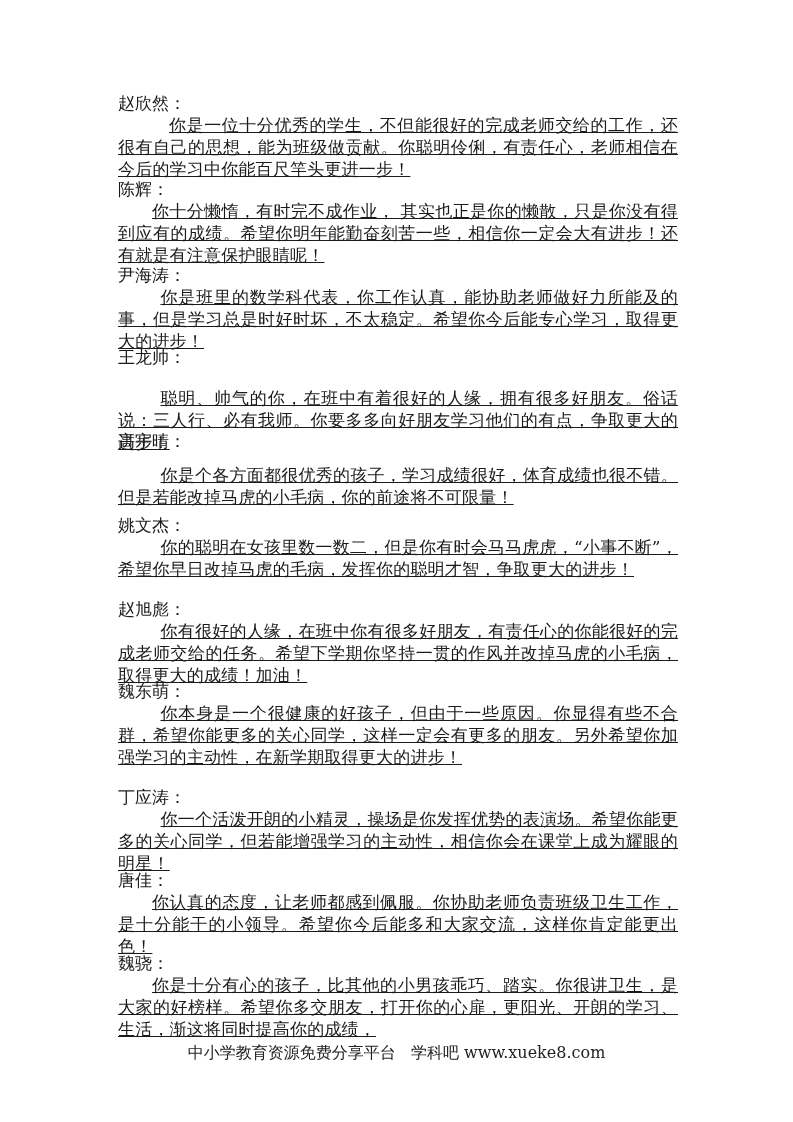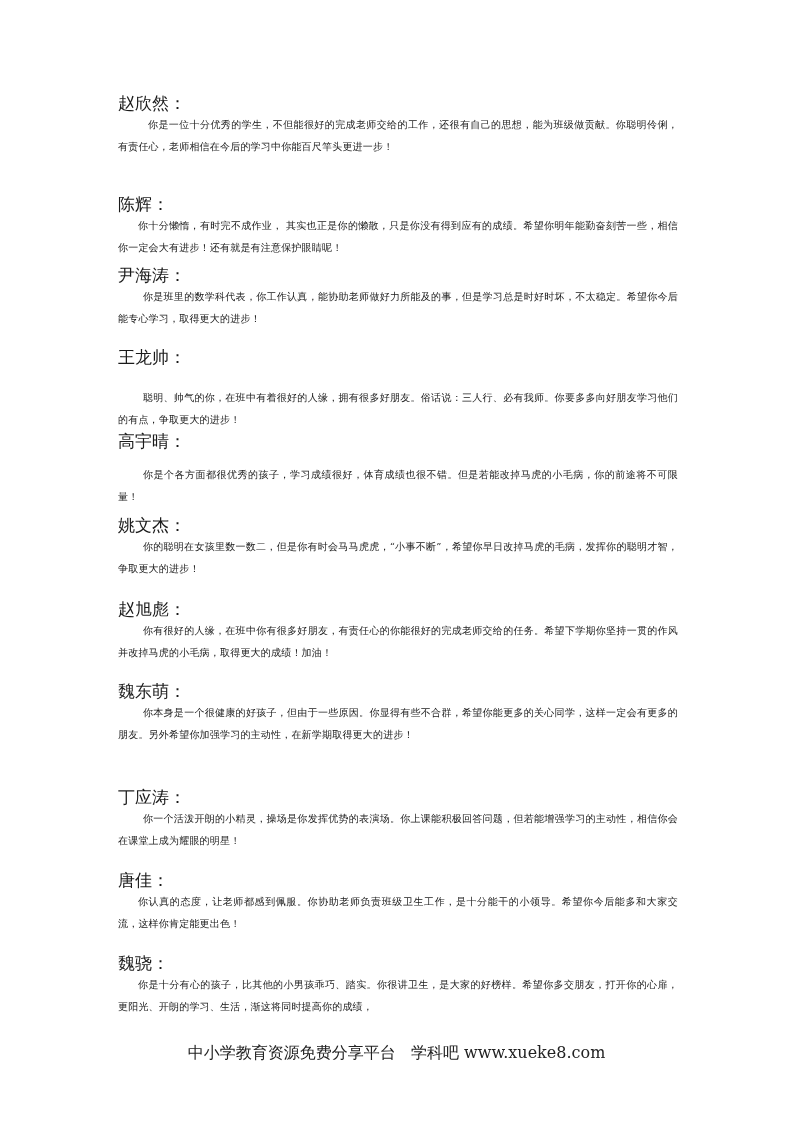--- a/index.html
+++ b/index.html
@@ -1,33 +1,33 @@
 <!DOCTYPE html>
 <html><head>
 <meta charset="utf-8">
 <style>
   html, body { margin:0; padding:0; background:#ffffff; }
   body { width:793px; height:1122px; position:relative; overflow:hidden;
          font-family: "DejaVu Serif", "Liberation Serif", serif; color:#1a1a1a; }
   .entry { position:absolute; left:118px; width:560px; }
   .name { font-size:17px; line-height:22px; height:22px; white-space:nowrap; }
-  .comment { font-size:10px; line-height:22px; text-align:justify; text-align-last:left;
-             letter-spacing:0.2px; margin:0; }
+  .comment { font-size:17px; line-height:22px; text-align:justify; text-align-last:left;
+             letter-spacing:0.2px; margin:0;text-decoration:underline; }
   .footer { position:absolute; top:1043px; left:0; width:793px; text-align:center;
             font-size:16px; color:#222; white-space:pre; }
 </style>
 </head>
 <body>
 
 <div class="entry" style="top:92px;">
   <div class="name">赵欣然：</div>
   <p class="comment" style="text-indent:3em;">你是一位十分优秀的学生，不但能很好的完成老师交给的工作，还很有自己的思想，能为班级做贡献。你聪明伶俐，有责任心，老师相信在今后的学习中你能百尺竿头更进一步！</p>
 </div>
 
-<div class="entry" style="top:178px;margin-top:15px;">
+<div class="entry" style="top:178px;">
   <div class="name">陈辉：</div>
   <p class="comment" style="text-indent:2em;">你十分懒惰，有时完不成作业， 其实也正是你的懒散，只是你没有得到应有的成绩。希望你明年能勤奋刻苦一些，相信你一定会大有进步！还有就是有注意保护眼睛呢！</p>
 </div>
 
 <div class="entry" style="top:264px;">
   <div class="name">尹海涛：</div>
   <p class="comment" style="text-indent:2.5em;">你是班里的数学科代表，你工作认真，能协助老师做好力所能及的事，但是学习总是时好时坏，不太稳定。希望你今后能专心学习，取得更大的进步！</p>
 </div>
 
 <div class="entry" style="top:346px;">
@@ -50,21 +50,21 @@
   <p class="comment" style="text-indent:2.5em;">你有很好的人缘，在班中你有很多好朋友，有责任心的你能很好的完成老师交给的任务。希望下学期你坚持一贯的作风并改掉马虎的小毛病，取得更大的成绩！加油！</p>
 </div>
 
 <div class="entry" style="top:680px;">
   <div class="name">魏东萌：</div>
   <p class="comment" style="text-indent:2.5em;">你本身是一个很健康的好孩子，但由于一些原因。你显得有些不合群，希望你能更多的关心同学，这样一定会有更多的朋友。另外希望你加强学习的主动性，在新学期取得更大的进步！</p>
 </div>
 
 <div class="entry" style="top:786px;">
   <div class="name">丁应涛：</div>
-  <p class="comment" style="text-indent:2.5em;">你一个活泼开朗的小精灵，操场是你发挥优势的表演场。你上课能积极回答问题，但若能增强学习的主动性，相信你会在课堂上成为耀眼的明星！</p>
+  <p class="comment" style="text-indent:2.5em;">你一个活泼开朗的小精灵，操场是你发挥优势的表演场。希望你能更多的关心同学，但若能增强学习的主动性，相信你会在课堂上成为耀眼的明星！</p>
 </div>
 
 <div class="entry" style="top:869px;">
   <div class="name">唐佳：</div>
   <p class="comment" style="text-indent:2em;">你认真的态度，让老师都感到佩服。你协助老师负责班级卫生工作，是十分能干的小领导。希望你今后能多和大家交流，这样你肯定能更出色！</p>
 </div>
 
 <div class="entry" style="top:952px;">
   <div class="name">魏骁：</div>
   <p class="comment" style="text-indent:2em;">你是十分有心的孩子，比其他的小男孩乖巧、踏实。你很讲卫生，是大家的好榜样。希望你多交朋友，打开你的心扉，更阳光、开朗的学习、生活，渐这将同时提高你的成绩，</p>

